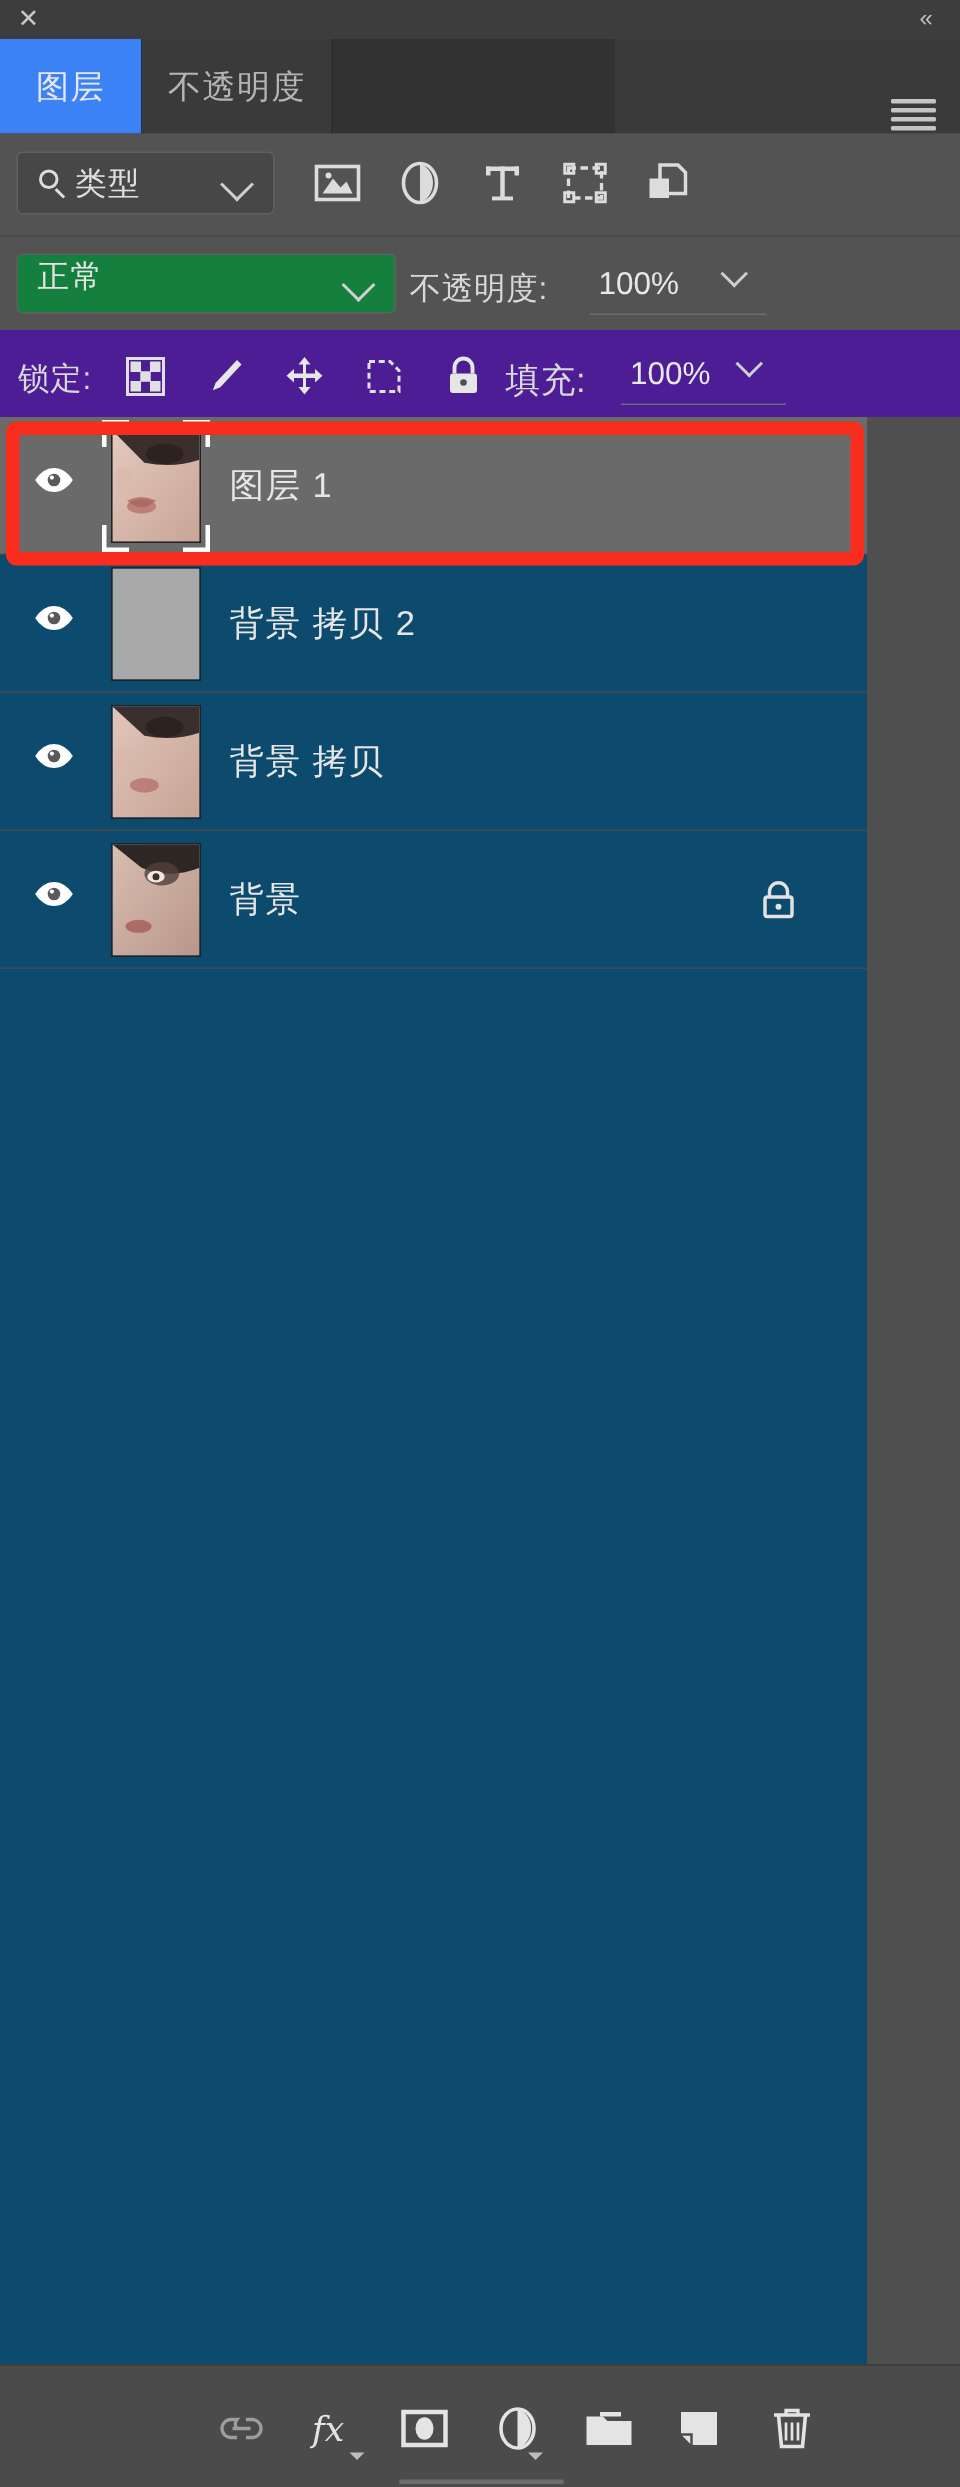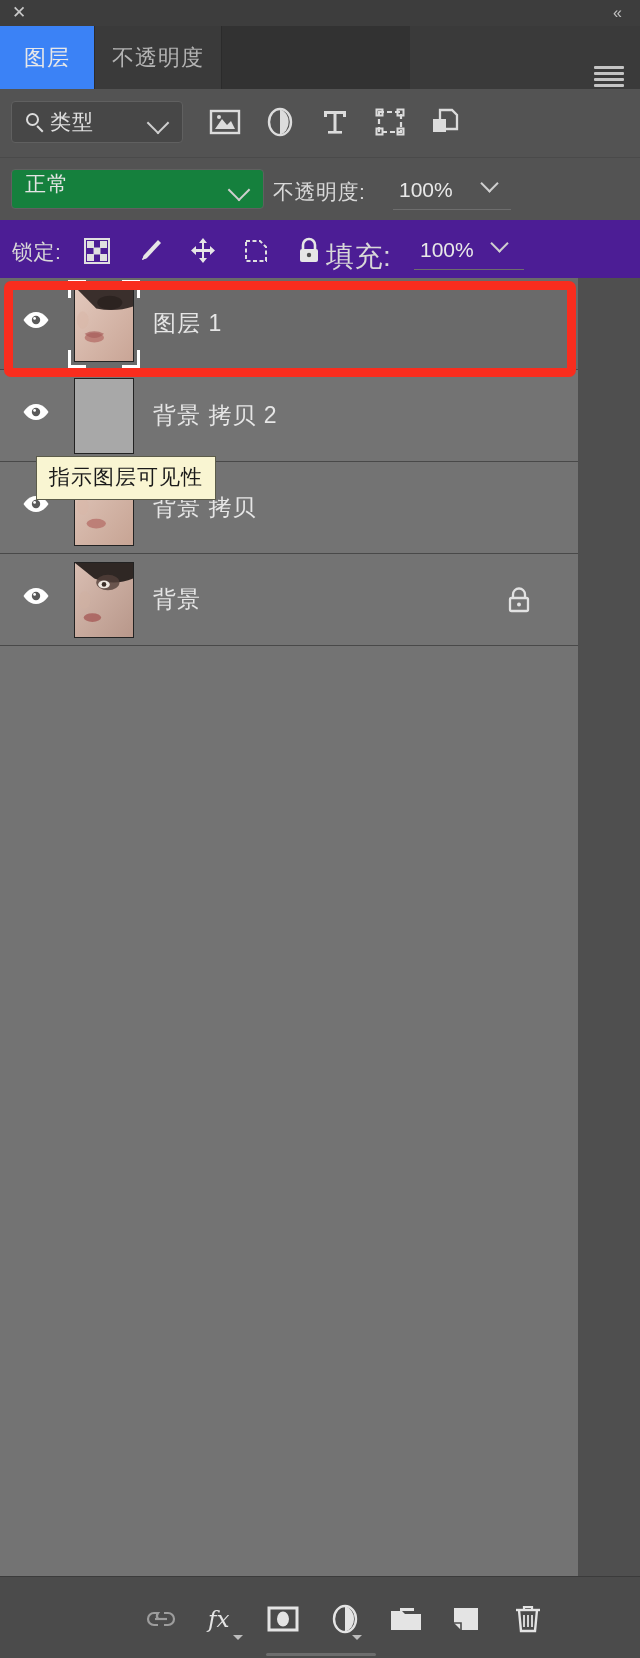--- a/index.html
+++ b/index.html
@@ -113,28 +113,28 @@
 
   
   .lockrow {
     position: absolute; left: 0; top: 220px; width: 640px; height: 58px;
     background: #4c1d95;
   }
   .lock-label {
     position: absolute; left: 12px; top: 18px; color: #d8d8d8; font-size: 21px; letter-spacing: 0.5px;
   }
   .lkicon { position: absolute; top: 16px; width: 30px; height: 30px; }
-  .fill-label { position: absolute; left: 326px; top: 18px; color: #d8d8d8; font-size: 28px; letter-spacing: 0.5px; }
+  .fill-label { position: absolute; left: 337px; top: 18px; color: #d8d8d8; font-size: 23px; letter-spacing: 0.5px; }
   .fill-val { position: absolute; left: 420px; top: 18px; color: #e8e8e8; font-size: 21px; }
   .fill-underline { position: absolute; left: 414px; top: 49px; width: 110px; height: 1px; background: #6d6d6d; }
 
   
   .layerlist {
     position: absolute; left: 0; top: 278px; width: 640px; height: 1300px;
-    background: #737373;
+    background: #0c4a6e;
   }
   .layer-row {
     position: absolute; left: 0; width: 578px; height: 92px;
     border-bottom: 1px solid #494949;
   }
   .layer-row.selected { background: #6a6a6a; }
   .eye {
     position: absolute; left: 22px; top: 33px; width: 28px; height: 18px;
   }
   .thumb-wrap {
@@ -447,21 +447,20 @@
         </svg>
       </span>
     </div>
 
   </div>
 
   <div class="scrollcol"></div>
 
   <div class="annot"></div>
 
-  <div class="tooltip">指示图层可见性</div>
 
   <div class="bottombar">
     <div class="bicon" style="left:141px;">
       <svg width="40" height="40" viewBox="0 0 40 40">
         <path d="M17 20 a5 5 0 0 1 0 -6 a5 5 0 0 1 0 -0 h-4 a6 6 0 0 0 0 12 h4" fill="none" stroke="#9d9d9d" stroke-width="2.2"></path>
         <path d="M23 14 h4 a6 6 0 0 1 0 12 h-4" fill="none" stroke="#9d9d9d" stroke-width="2.2"></path>
         <path d="M14 20 h12" stroke="#9d9d9d" stroke-width="2.2"></path>
       </svg>
     </div>
 

